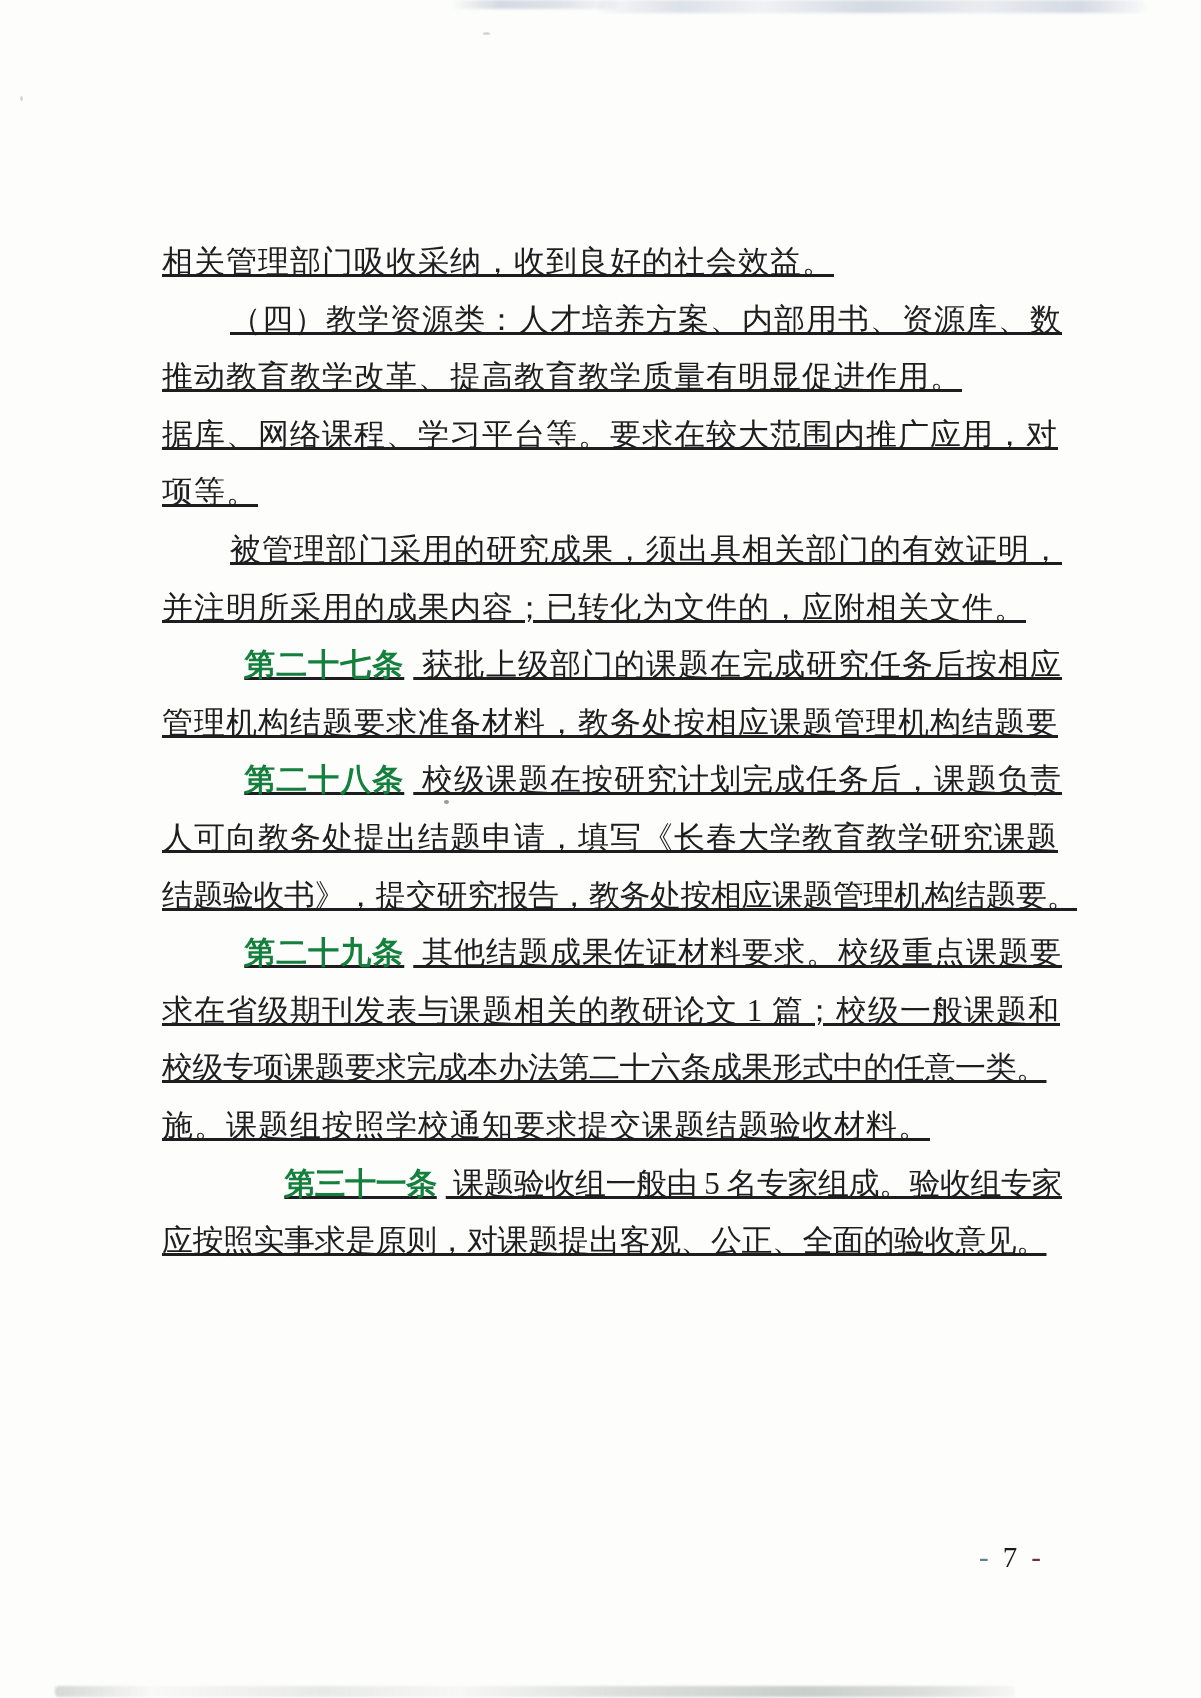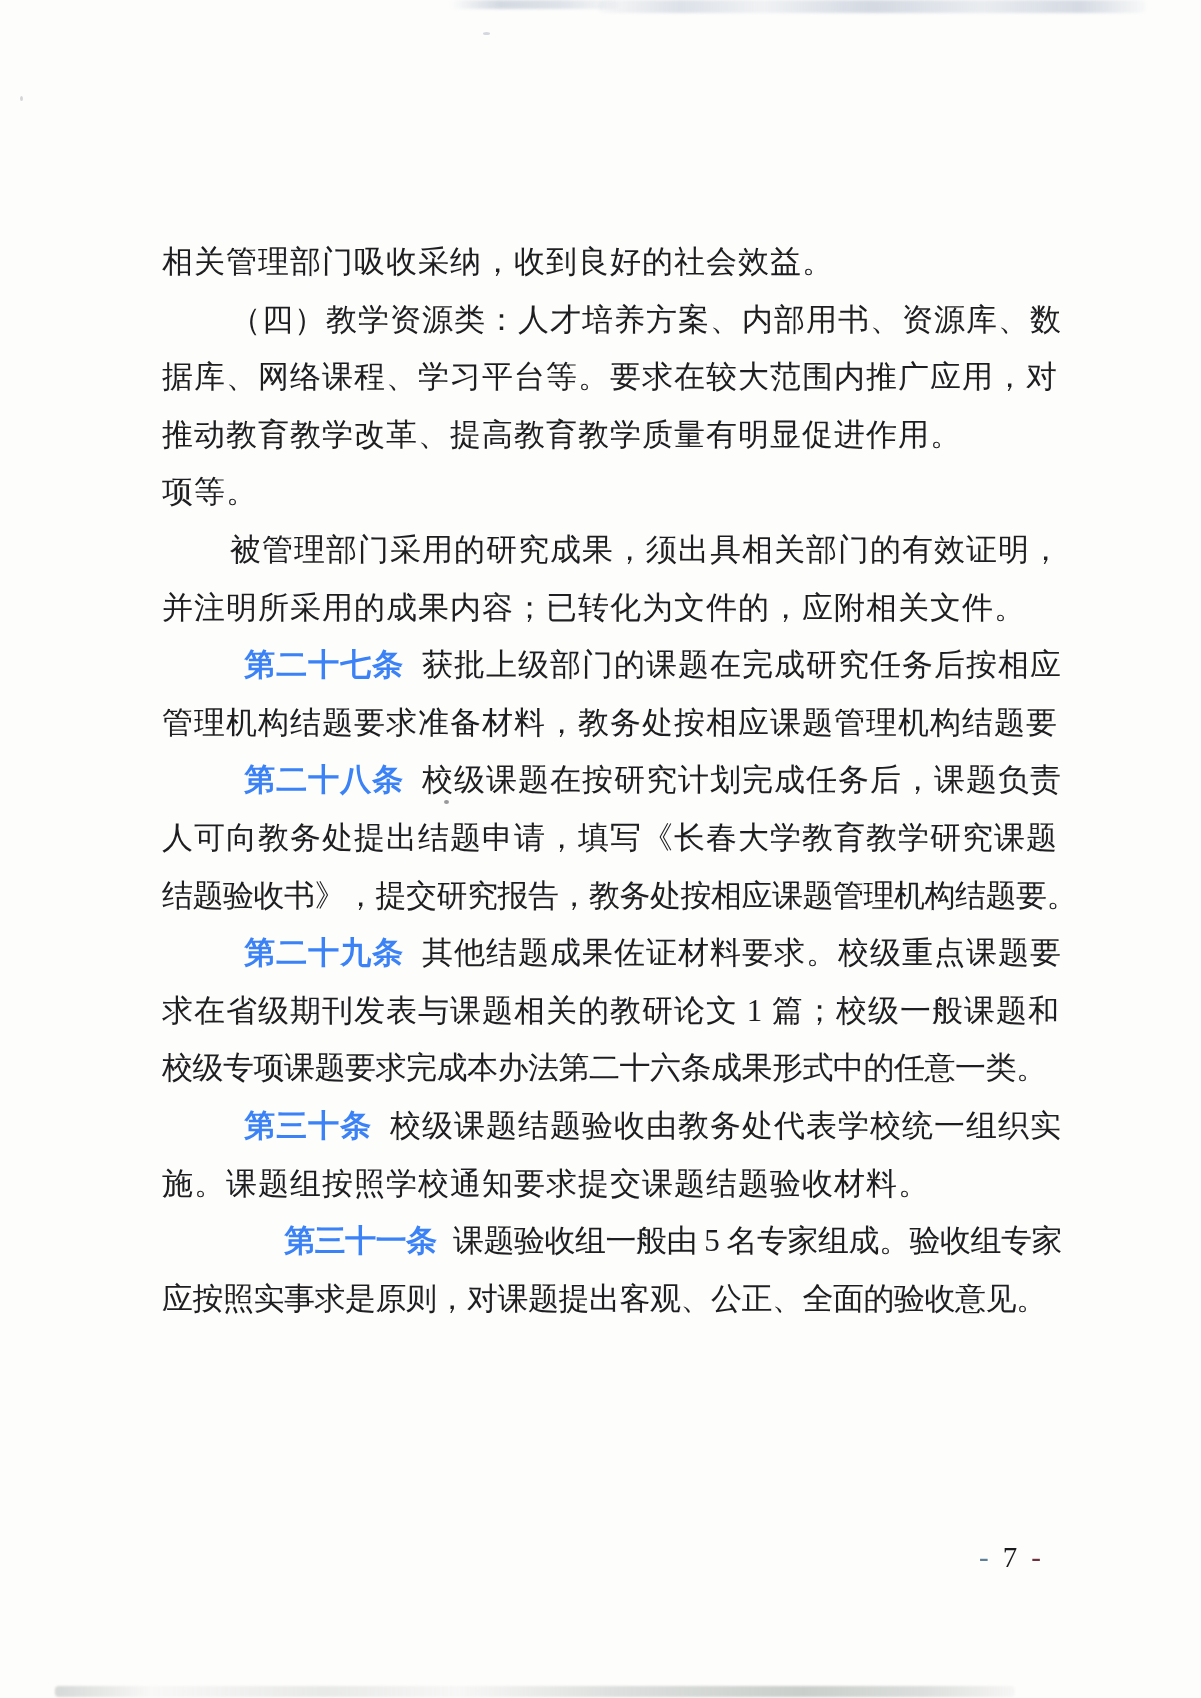--- a/index.html
+++ b/index.html
@@ -25,26 +25,27 @@
     top: 233px;
     width: 900px;
     font-size: 31px;
     color: #1e1e20;
   }
   .line {
     height: 57.6px;
     line-height: 57.6px;
     white-space: nowrap;
     letter-spacing: 1px;
+    text-decoration: underline;
   }
   .line.indent { padding-left: 64px; text-align: right; }
   .line.tight { letter-spacing: -0.5px; }
   .bold-part {
     font-weight: bold;
-    color: #3b82f6;
+    color: #15803d;
     margin-right: 9px;
   }
   .page-number {
     position: absolute;
     top: 1541px;
     left: 972px;
     font-size: 29px;
     color: #1a1a1c;
     white-space: nowrap;
   }
@@ -103,34 +104,33 @@
 <div class="page" style="background: rgb(253, 253, 252);">
   <div class="smudge smudge-top-left"></div>
   <div class="smudge smudge-top-right"></div>
   <div class="speck speck-1"></div>
   <div class="speck speck-2"></div>
   <div class="speck speck-3"></div>
 
   <div class="doc-body" id="doc-body" style="color: rgb(30, 30, 32);">
       <div class="line"><span class="text-part">相关管理部门吸收采纳，收到良好的社会效益。</span></div>
       <div class="line indent"><span class="text-part">（四）教学资源类：人才培养方案、内部用书、资源库、数</span></div>
+      <div class="line"><span class="text-part">推动教育教学改革、提高教育教学质量有明显促进作用。</span></div>
       <div class="line"><span class="text-part">据库、网络课程、学习平台等。要求在较大范围内推广应用，对</span></div>
-      <div class="line"><span class="text-part">推动教育教学改革、提高教育教学质量有明显促进作用。</span></div>
       <div class="line"><span class="text-part">项等。</span></div>
       <div class="line indent"><span class="text-part">被管理部门采用的研究成果，须出具相关部门的有效证明，</span></div>
       <div class="line"><span class="text-part">并注明所采用的成果内容；已转化为文件的，应附相关文件。</span></div>
       <div class="line indent"><span class="bold-part">第二十七条</span><span class="text-part"> 获批上级部门的课题在完成研究任务后按相应</span></div>
       <div class="line"><span class="text-part">管理机构结题要求准备材料，教务处按相应课题管理机构结题要</span></div>
       <div class="line indent"><span class="bold-part">第二十八条</span><span class="text-part"> 校级课题在按研究计划完成任务后，课题负责</span></div>
       <div class="line"><span class="text-part">人可向教务处提出结题申请，填写《长春大学教育教学研究课题</span></div>
       <div class="line tight"><span class="text-part">结题验收书》，提交研究报告，教务处按相应课题管理机构结题要。</span></div>
       <div class="line indent"><span class="bold-part">第二十九条</span><span class="text-part"> 其他结题成果佐证材料要求。校级重点课题要</span></div>
       <div class="line"><span class="text-part">求在省级期刊发表与课题相关的教研论文 1 篇；校级一般课题和</span></div>
       <div class="line tight"><span class="text-part">校级专项课题要求完成本办法第二十六条成果形式中的任意一类。</span></div>
-      <div class="line indent"><span class="bold-part">第三十条</span><span class="text-part"> 校级课题结题验收由教务处代表学校统一组织实</span></div>
       <div class="line"><span class="text-part">施。课题组按照学校通知要求提交课题结题验收材料。</span></div>
       <div class="line indent tight"><span class="bold-part">第三十一条</span><span class="text-part"> 课题验收组一般由 5 名专家组成。验收组专家</span></div>
       <div class="line tight"><span class="text-part">应按照实事求是原则，对课题提出客观、公正、全面的验收意见。</span></div>
     </div>
 
   <div class="page-number" id="page-number"><span style="color: rgb(93, 127, 152);">-</span><span style="color: rgb(26, 26, 28);">7</span><span style="color: rgb(110, 49, 64);">-</span></div>
 
   <div class="smudge smudge-bottom"></div>
 </div>
 

